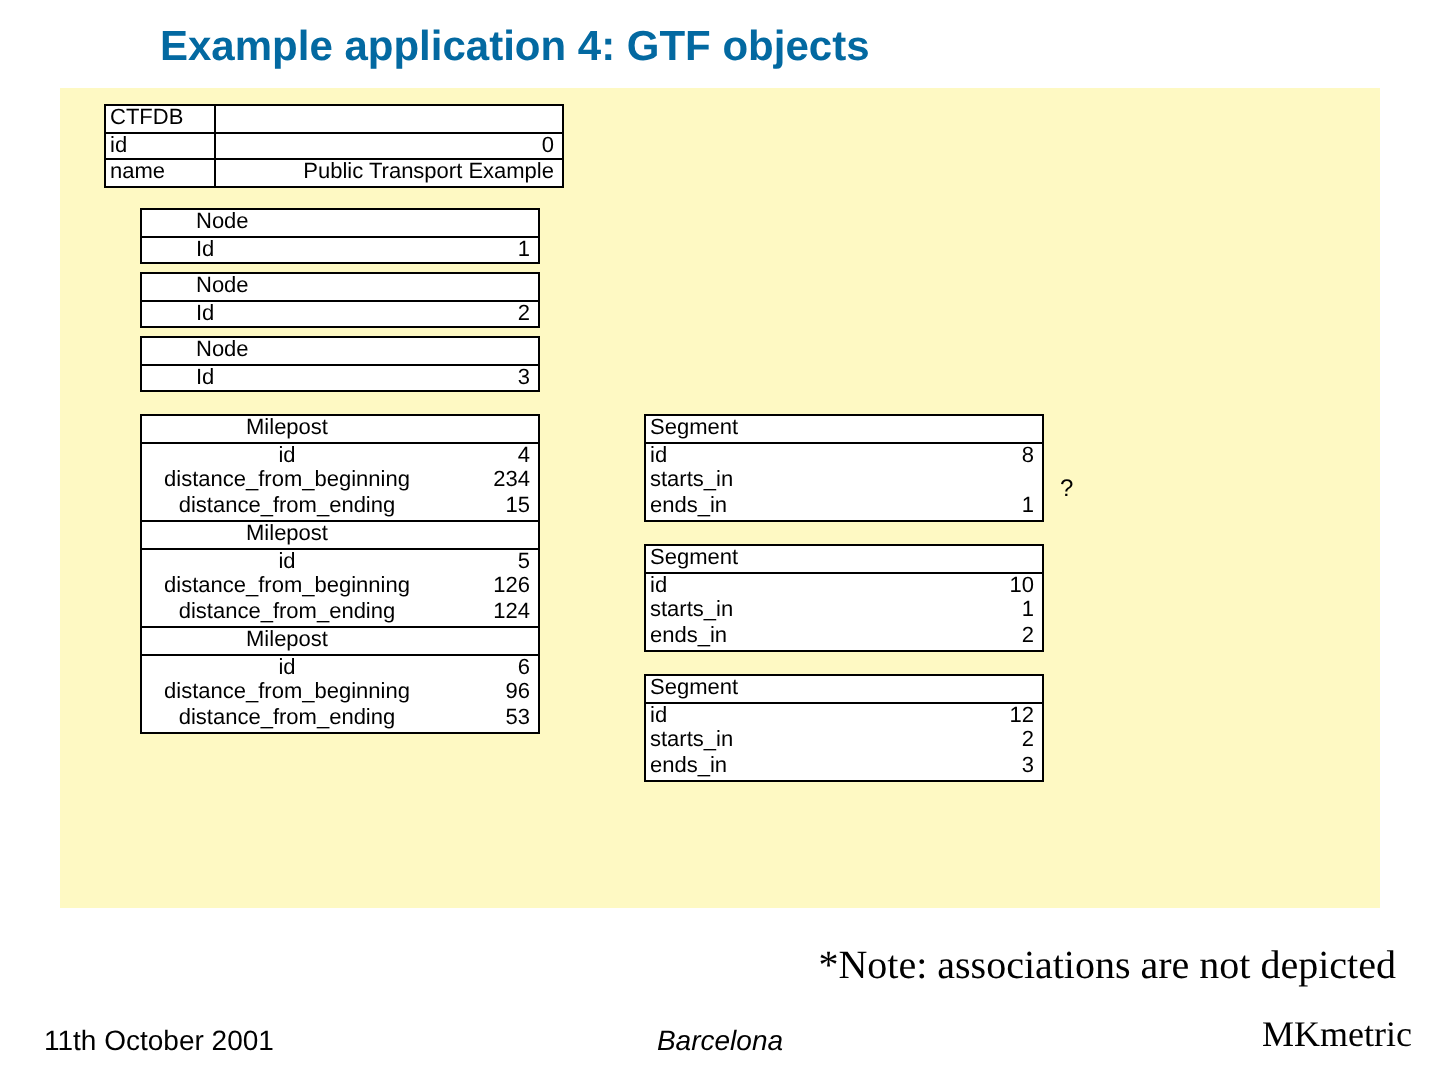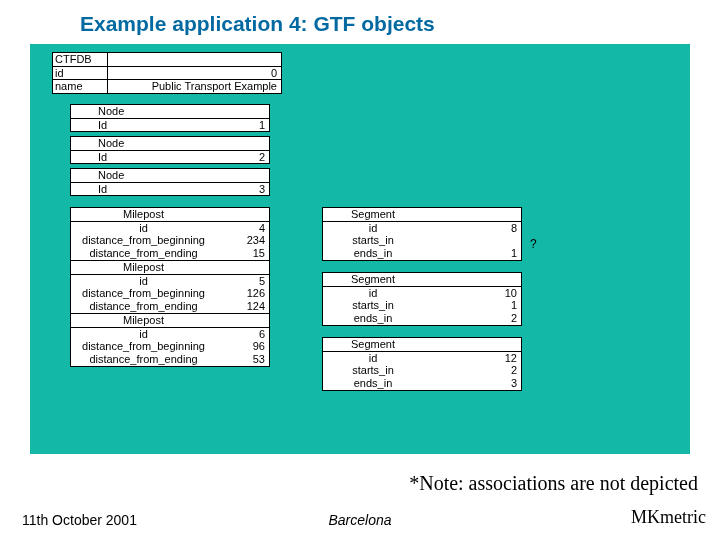--- a/index.html
+++ b/index.html
@@ -18,21 +18,21 @@
     font-size: 21px;
     font-weight: bold;
     color: #0369a1;
   }
   .canvas {
     position: absolute;
     top: 44px;
     left: 30px;
     width: 660px;
     height: 410px;
-    background: #14b8a6;
+    background: #fef9c3;
   }
   .obj {
     position: absolute;
     background: #ffffff;
     border: 1px solid #000;
     font-size: 11px;
     line-height: 1.15;
   }
   .row { display: flex; }
   .row .k { flex: 0 0 auto; padding: 0 2px; }
@@ -81,21 +81,21 @@
   .node2 { left: 40px; top: 92px; width: 200px; }
   .node3 { left: 40px; top: 124px; width: 200px; }
   .nodebox .row .k { width: 55px; margin-left: 25px; }
   .mp1 { left: 40px; top: 163px; width: 200px; }
   .mp2 { left: 40px; top: 216px; width: 200px; }
   .mp3 { left: 40px; top: 269px; width: 200px; }
   .mpbox .row .k { width: 145px; text-align: center; }
   .seg1 { left: 292px; top: 163px; width: 200px; }
   .seg2 { left: 292px; top: 228px; width: 200px; }
   .seg3 { left: 292px; top: 293px; width: 200px; }
-  .segbox .row .k { width: 100px; text-align: center; }
+  .segbox .row .k { width: 100px; }
   .q1 { left: 500px; top: 193px; }
 </style>
 </head>
 <body>
 
 <div class="title">Example application 4: GTF objects</div>
 
 <div class="canvas">
 
   <div class="obj ctfdb">

